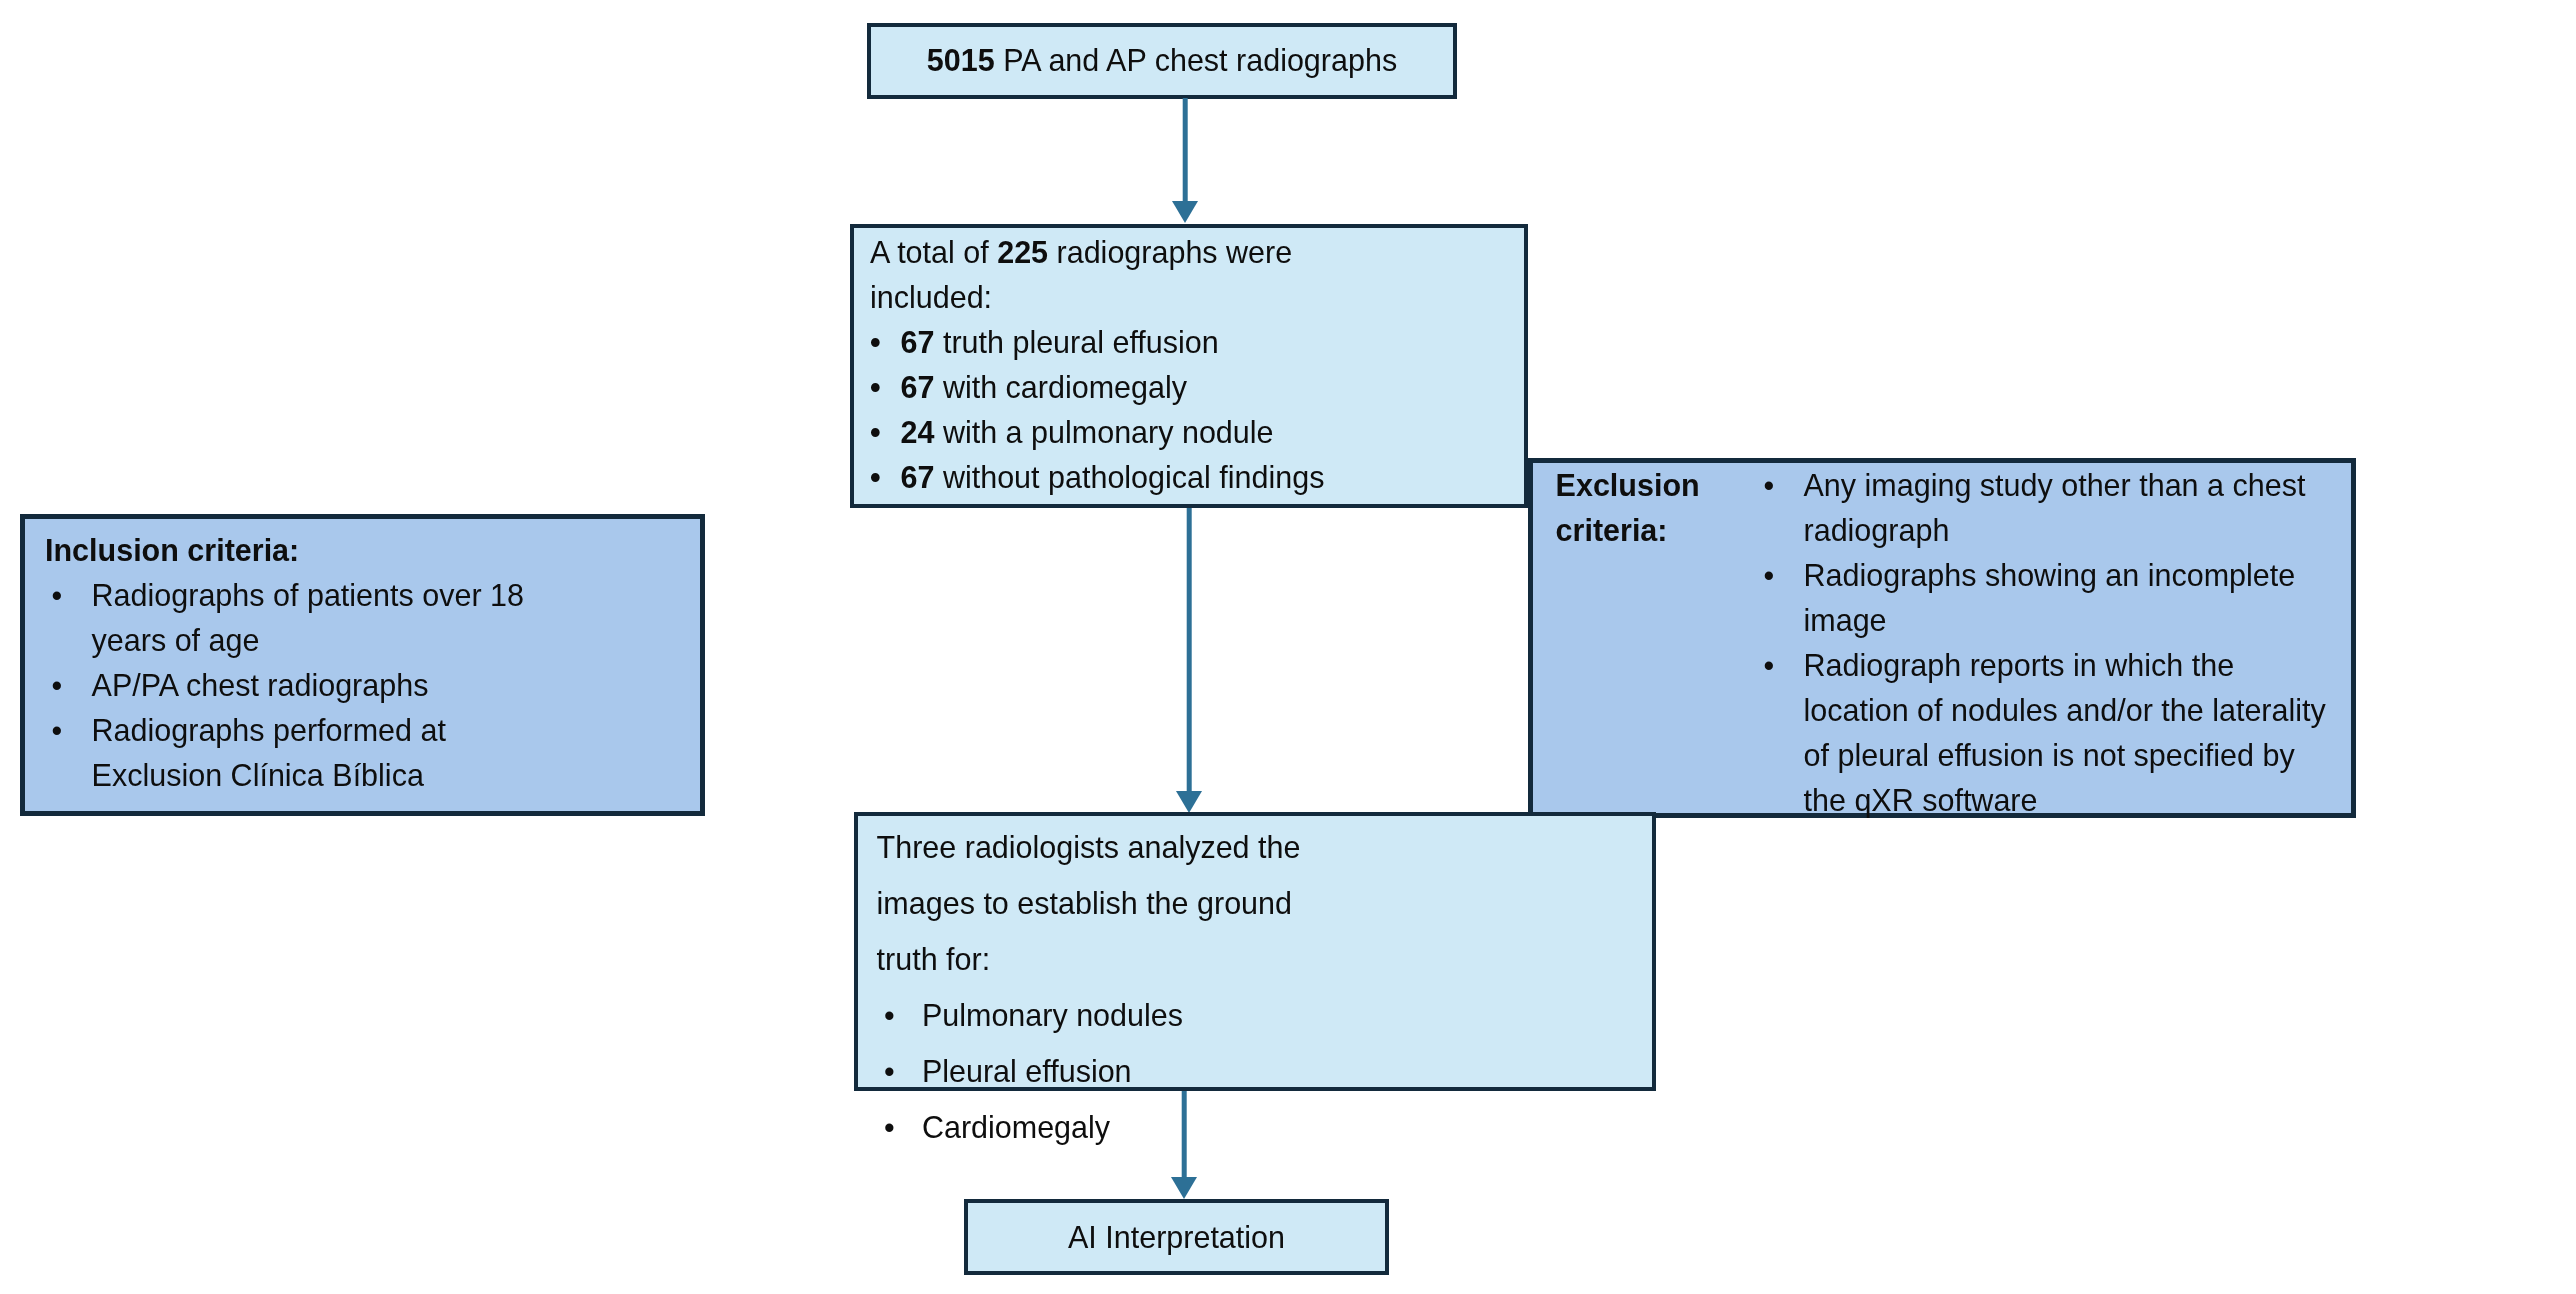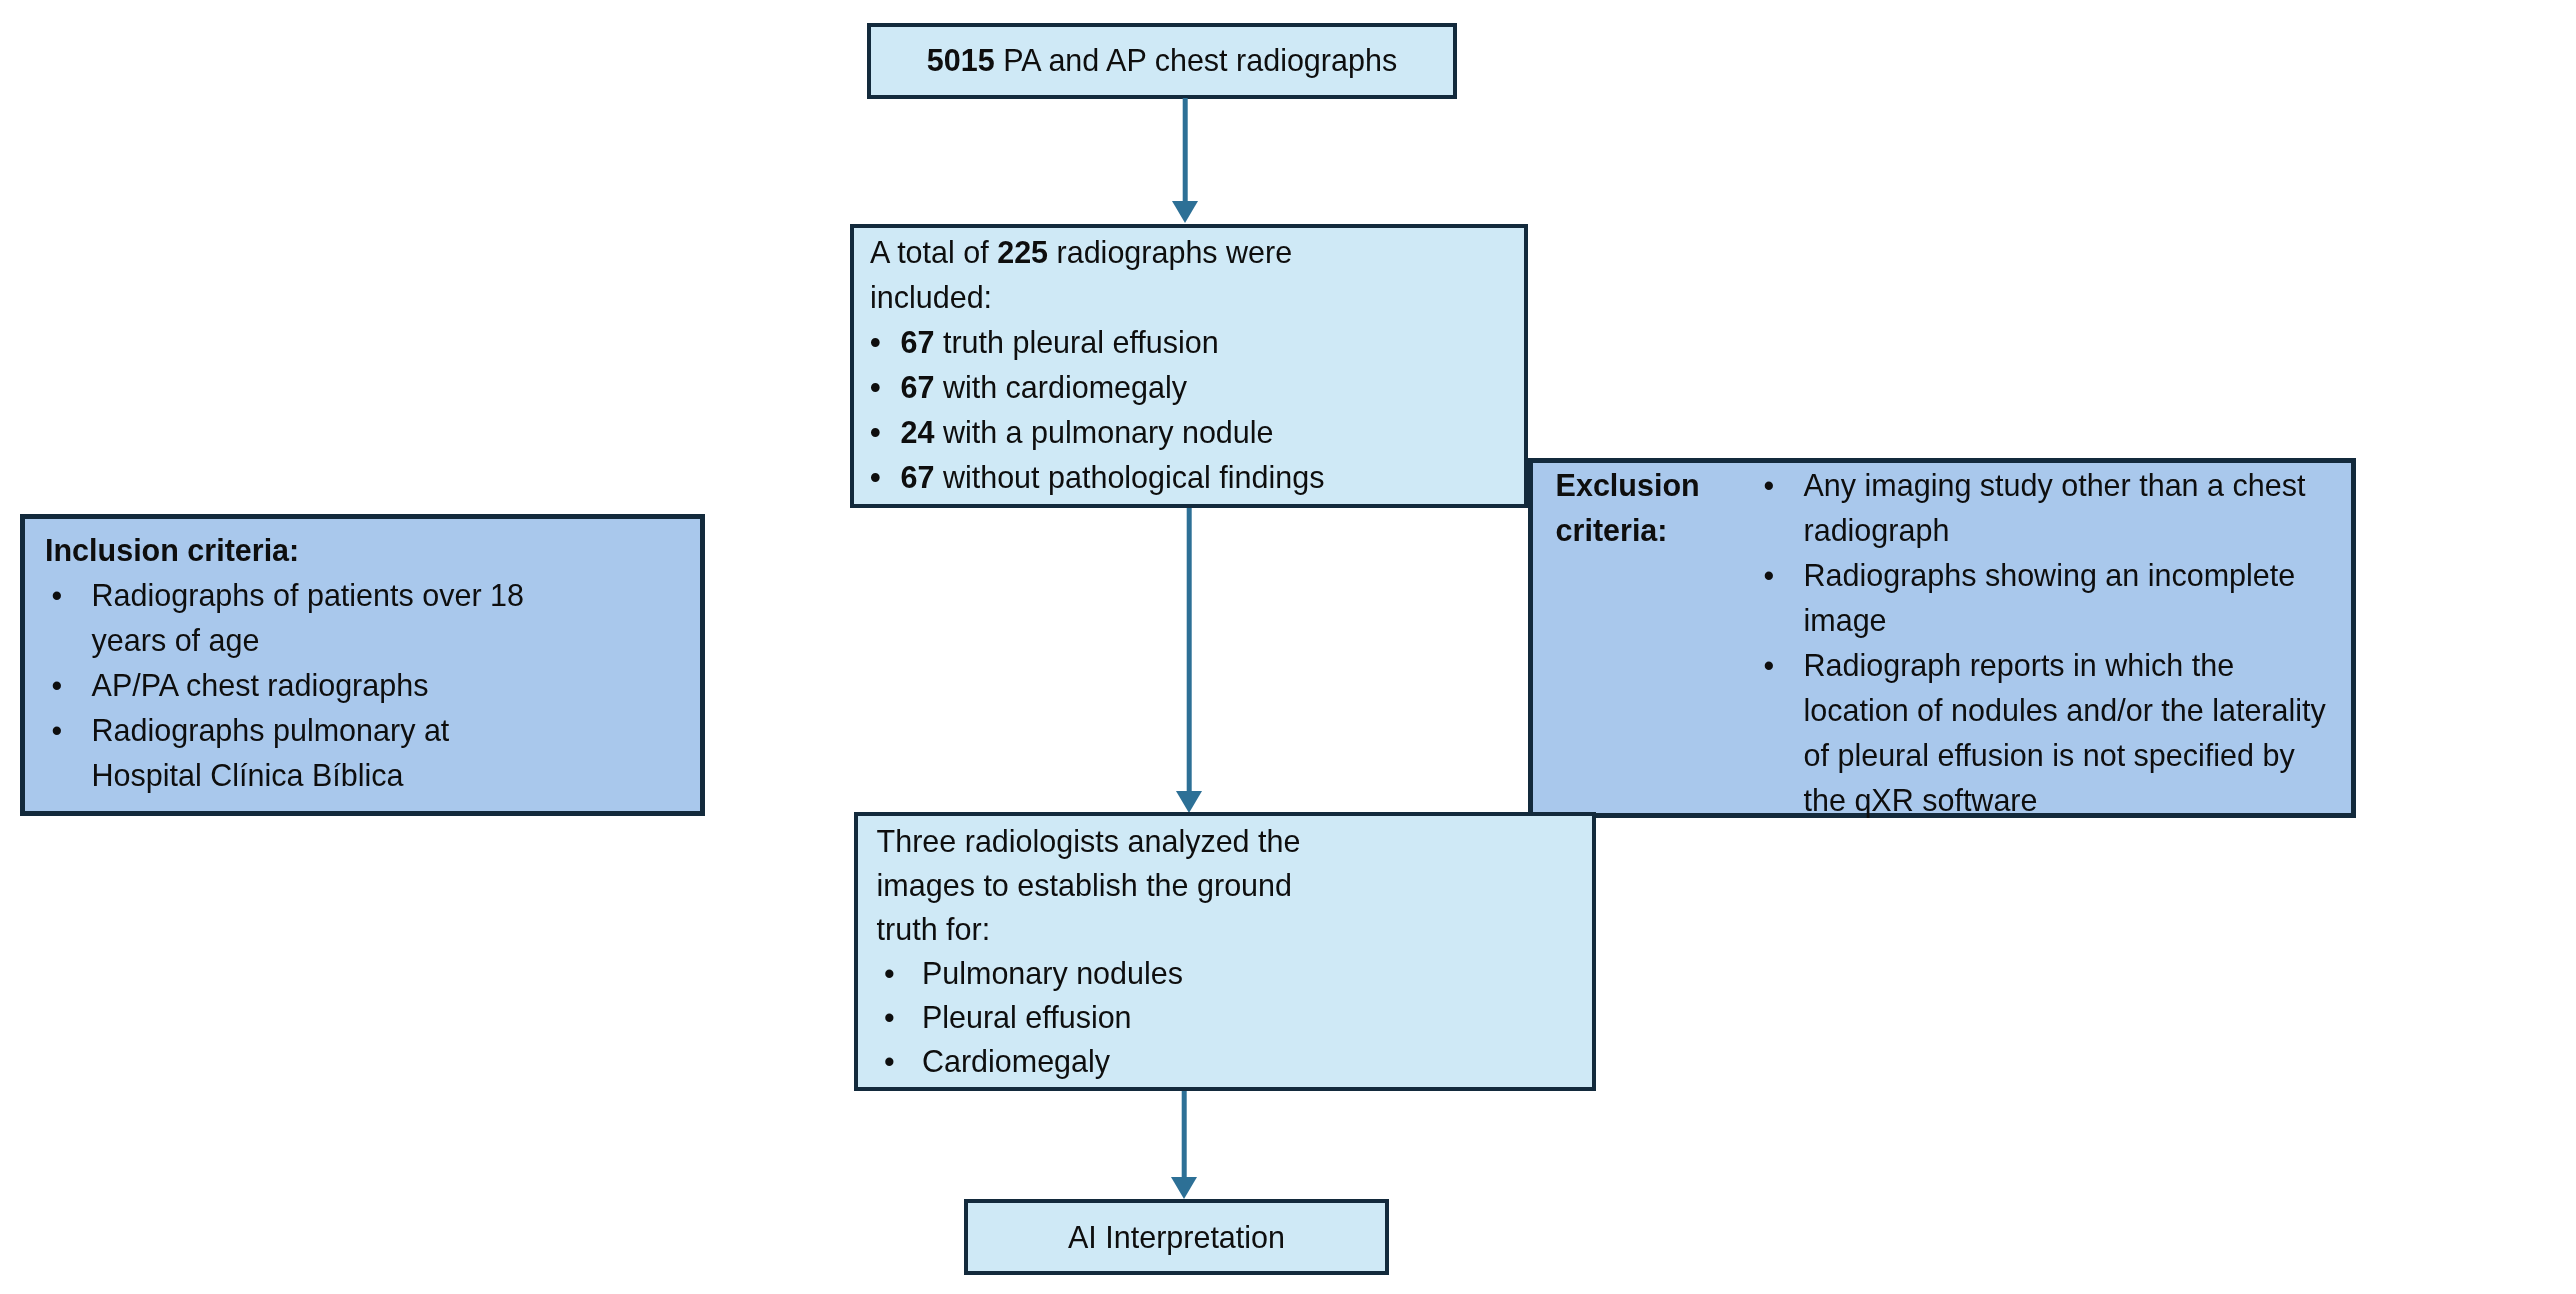--- a/index.html
+++ b/index.html
@@ -33,21 +33,21 @@
   #inclusion-box .bullet{margin-left:6.6px;width:40px;}
   #inclusion-box .li-body{max-width:465px;}
 
   
   #exclusion-box{left:1528px;top:458px;width:828px;height:360px;padding:0 22.6px;
                  display:flex;flex-direction:row;justify-content:center;}
   #exclusion-box .bullet{margin-left:6.6px;width:40px;}
   #exclusion-box .li-body{max-width:704px;}
 
   
-  #ground-truth-box{left:854px;top:812px;width:742px;height:279px;padding:2.7px 18.6px;line-height:44px;}
+  #ground-truth-box{left:854px;top:812px;width:802px;height:279px;padding:2.7px 18.6px;line-height:56px;}
   #ground-truth-box .intro{max-width:478px;}
   #ground-truth-box .bullet{margin-left:7.3px;width:38px;}
 
   
   #ai-box{left:964px;top:1199px;width:425px;height:76px;}
 
   
   .arrow{position:absolute;width:26.5px;}
   .arrow .line{position:absolute;left:50%;transform:translateX(-50%);top:0;width:4.6px;
                background:var(--arrow,#2d7096);}
@@ -104,21 +104,21 @@
         <div class="li">
           <span class="bullet seg">•</span>
           <span class="li-body"><span class="seg">Radiographs of patients over 18 years of age</span></span>
         </div>
         <div class="li">
           <span class="bullet seg">•</span>
           <span class="li-body"><span class="seg">AP/PA chest radiographs</span></span>
         </div>
         <div class="li">
           <span class="bullet seg">•</span>
-          <span class="li-body"><span class="seg">Radiographs pulmonary at Hospital Clínica Bíblica</span></span>
+          <span class="li-body"><span class="seg">Radiographs performed at Exclusion Clínica Bíblica</span></span>
         </div>
       </div>
   </div>
 
   <div class="box side-fill" id="exclusion-box">
     <p class="title">Exclusion criteria:</p>
     <div class="list">
         <div class="li">
           <span class="bullet seg">•</span>
           <span class="li-body"><span class="seg">Any imaging study other than a chest radiograph</span></span>

